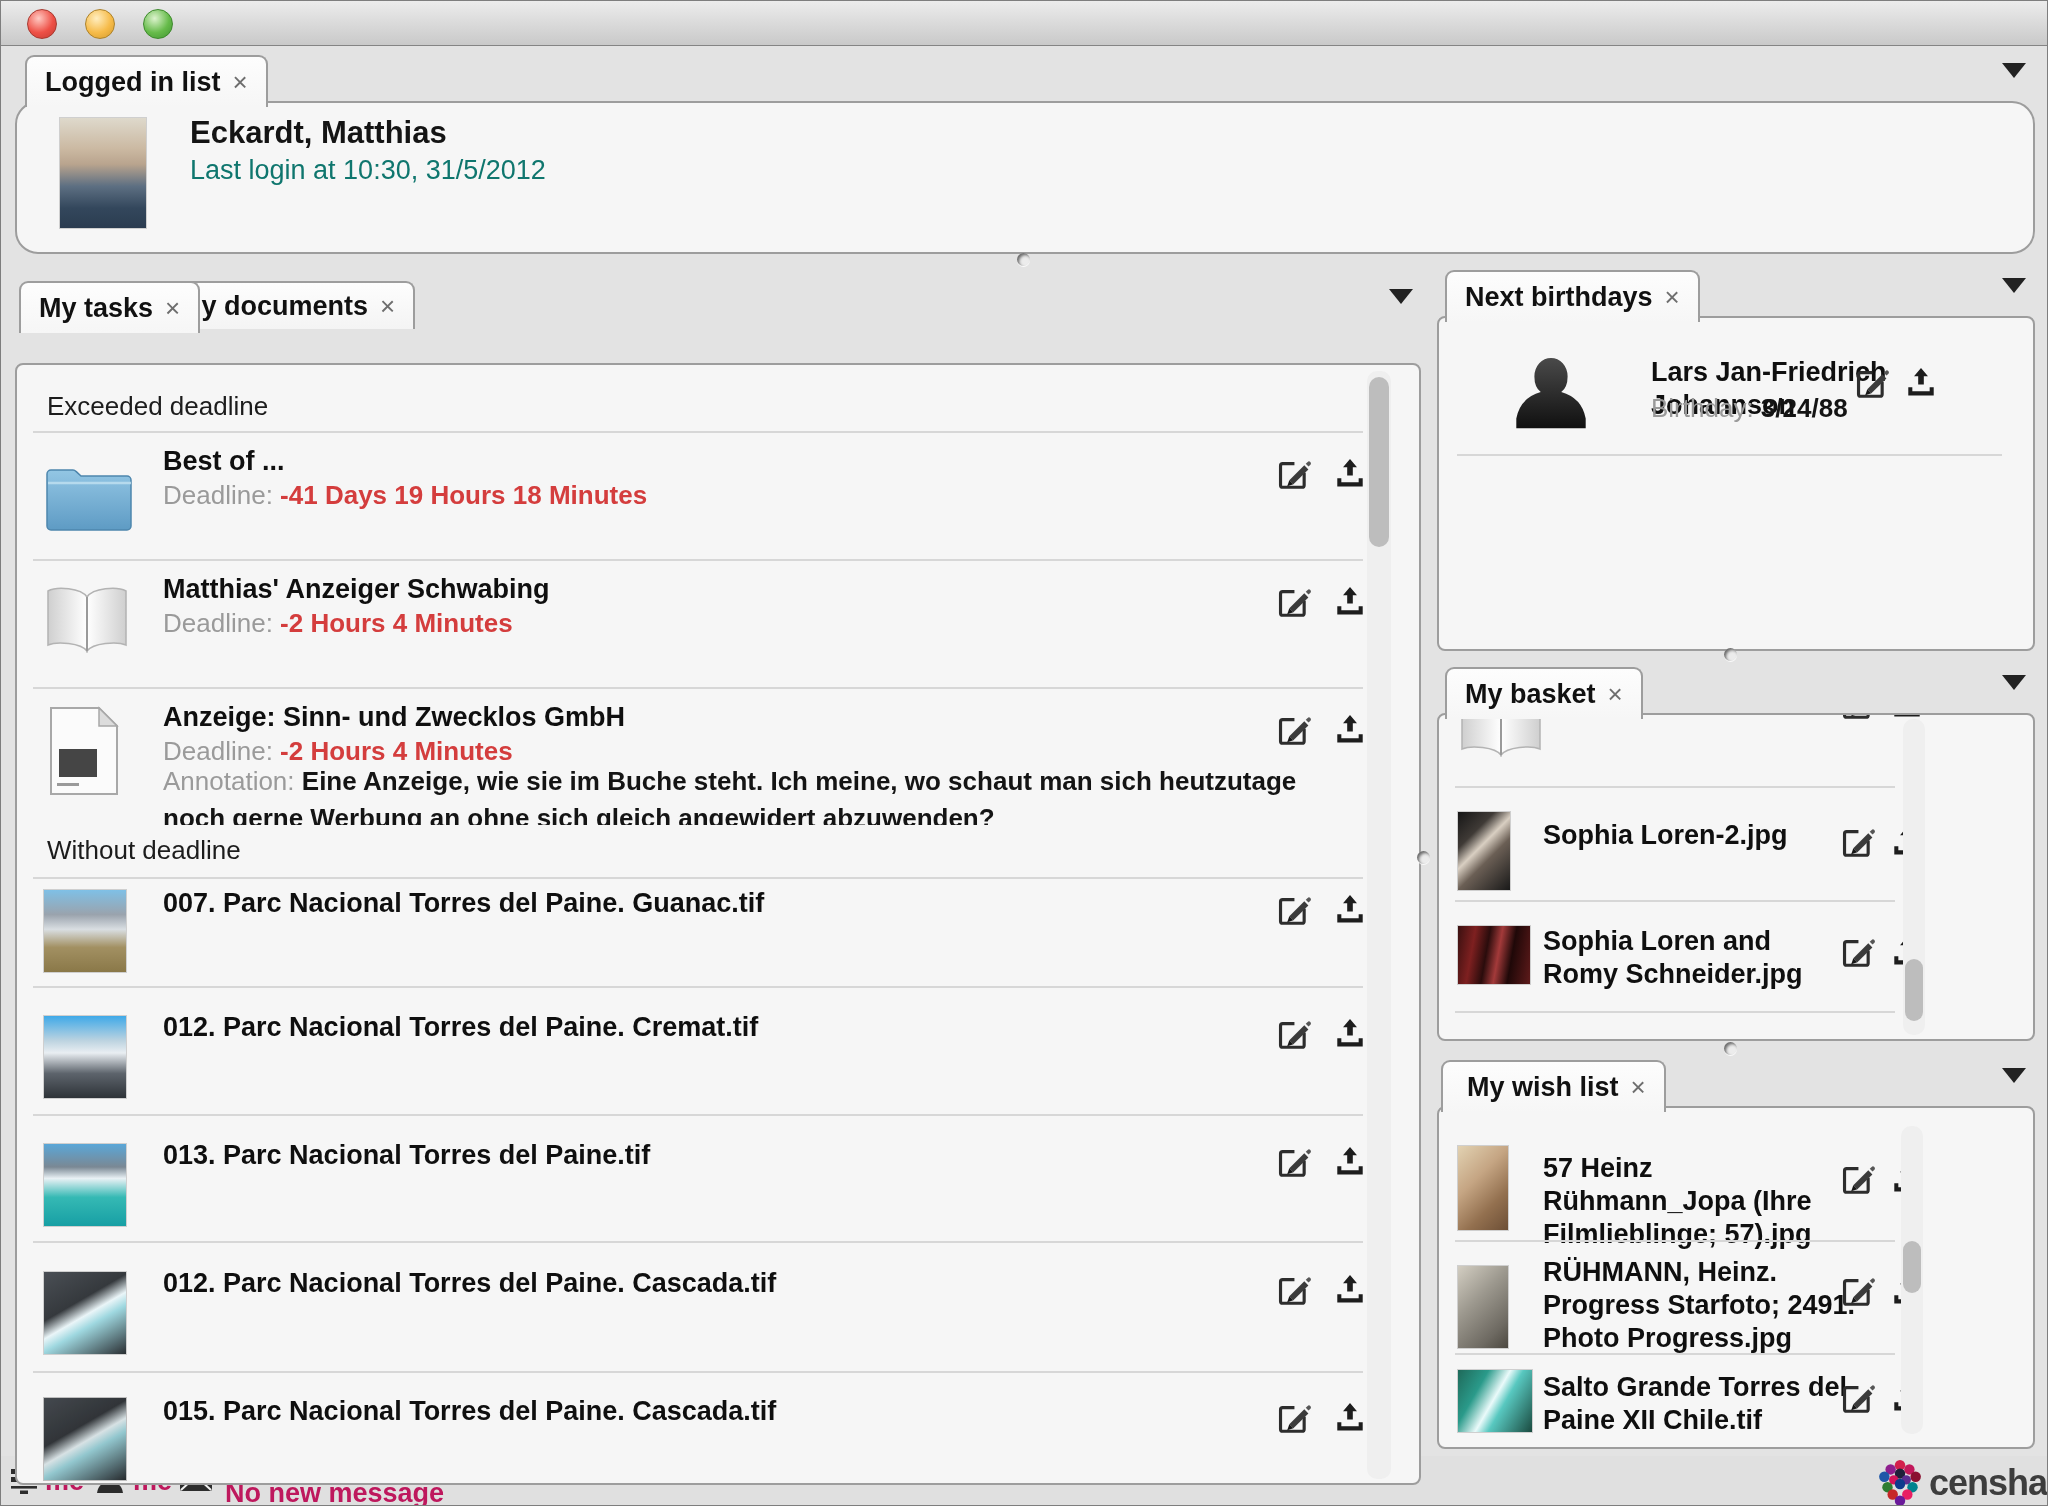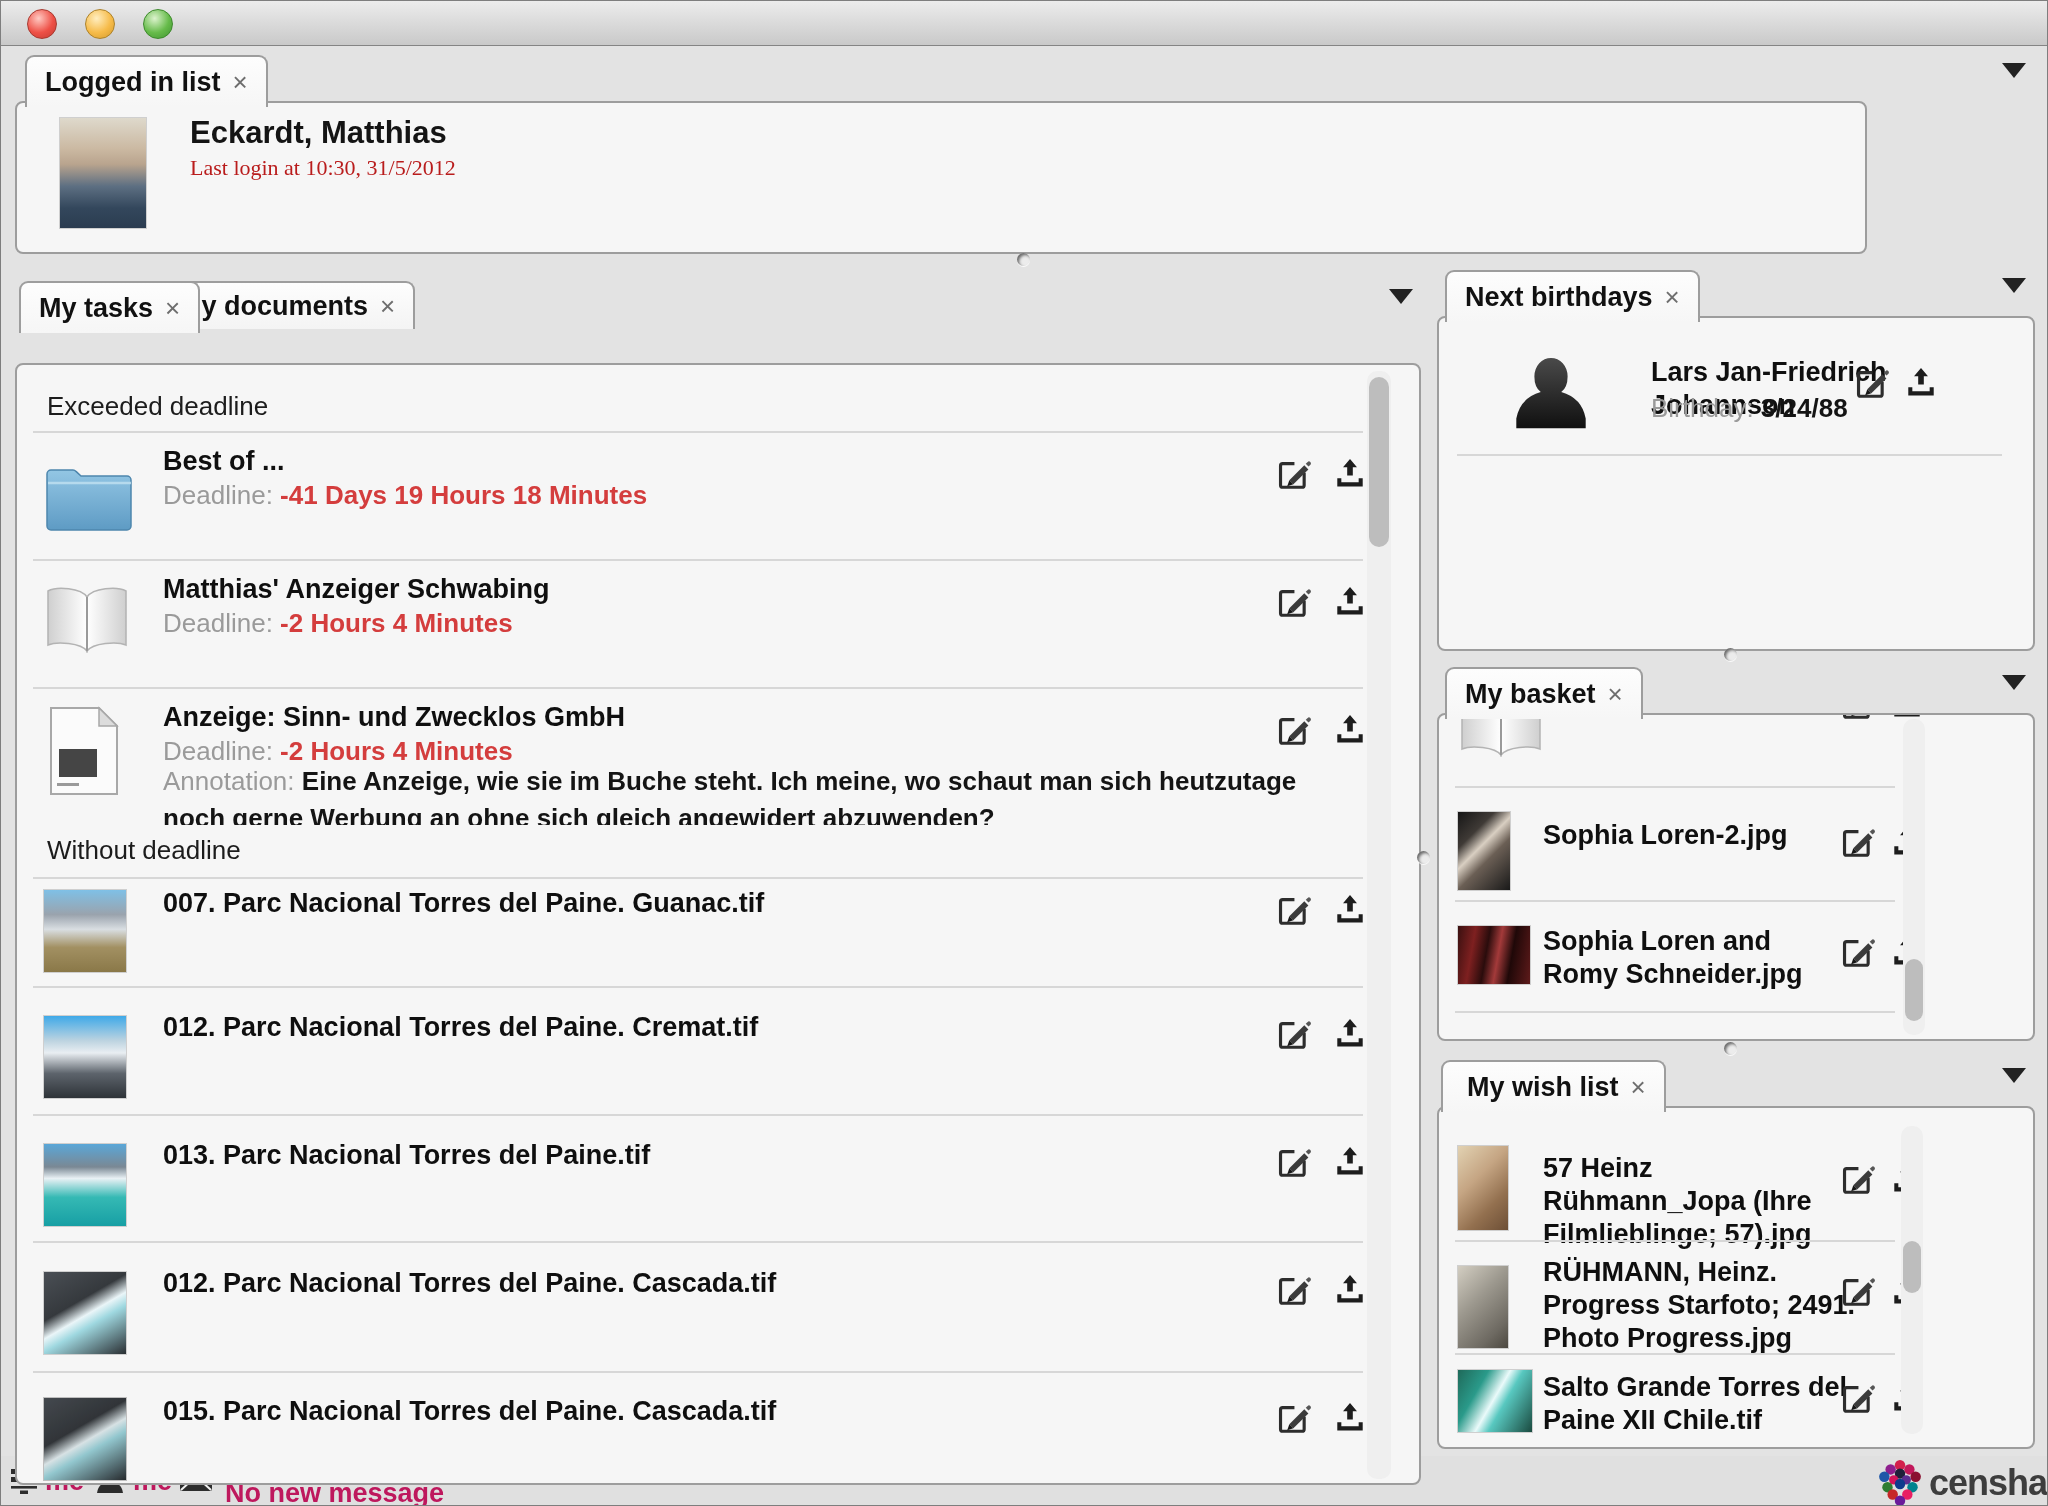--- a/index.html
+++ b/index.html
@@ -151,24 +151,24 @@
     <div class="tl yellow"></div>
     <div class="tl green"></div>
   </div>
 
   <div class="caret" style="left:2001px;top:62px;"></div>
 
   <div class="tab active" style="left:24px;top:54px;">
     <span>Logged in list</span>
     <span class="x">×</span>
   </div>
-  <div class="pane-body" style="left:14px;top:100px;width:1852px;height:153px;">
+  <div class="pane-body" style="left:14px;top:100px;width:2020px;height:153px;border-radius:23px;">
     <div class="thumb t-avatar" style="left:42px;top:14px;width:88px;height:112px;"></div>
     <div style="position:absolute;left:173px;top:12px;font-size:31px;font-weight:bold;">Eckardt, Matthias</div>
-    <div style="position:absolute;left:173px;top:52px;font-size:22px;color:#b91c1c;font-family:Liberation Serif, serif;">Last login at 10:30, 31/5/2012</div>
+    <div style="position:absolute;left:173px;top:52px;font-size:27px;color:#0f766e;">Last login at 10:30, 31/5/2012</div>
   </div>
 
   <div class="knob" style="left:1016px;top:252px;"></div>
 
   <div class="tab active" style="left:18px;top:280px;">
     <span>My tasks</span>
     <span class="x">×</span>
   </div>
   <div class="tab inactive" style="left:158px;top:280px;">
     <span>My documents</span>

